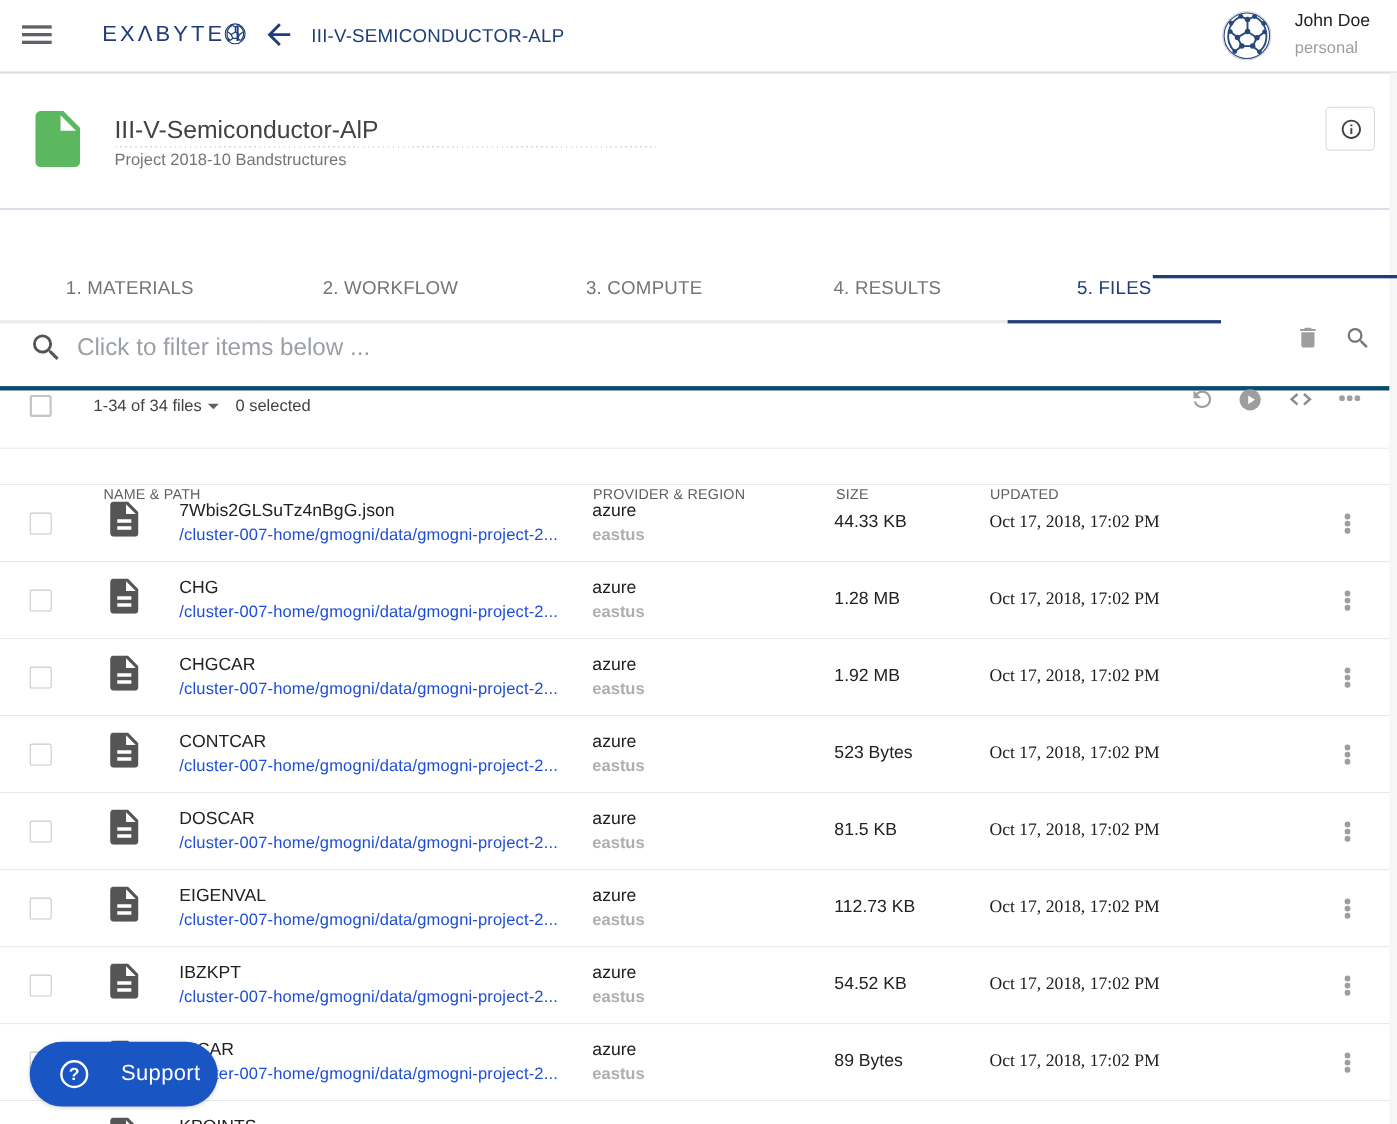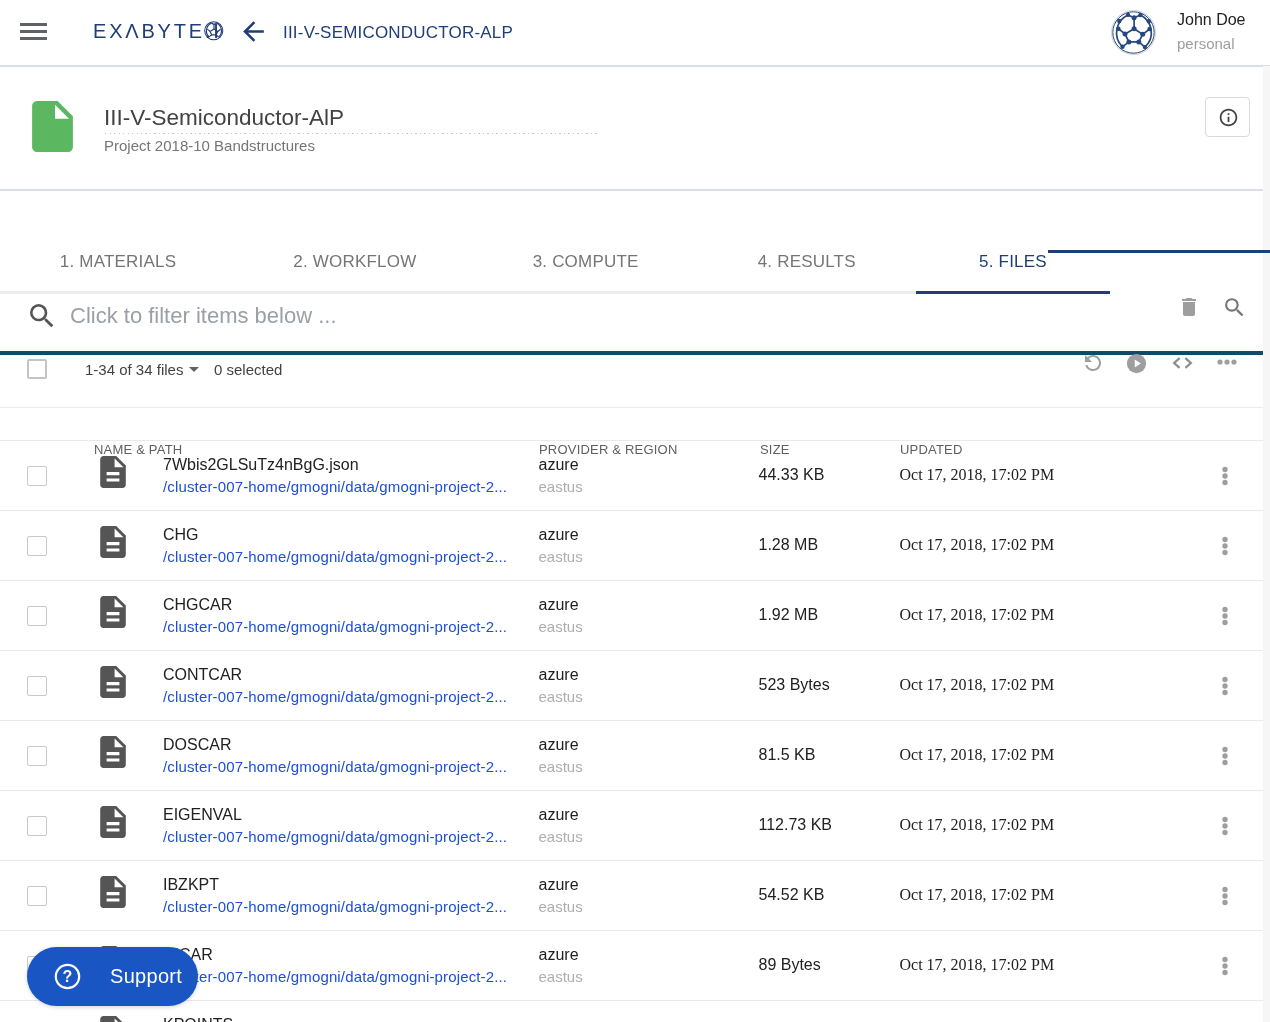--- a/index.html
+++ b/index.html
@@ -65,21 +65,21 @@
 .thead { position:absolute; left:0; top:396px; width:1270px; height:45px;
   border-bottom:1px solid #e9e9e9; font-size:13px; color:#5f5f5f; }
 .thead span { position:absolute; top:14px; letter-spacing:0.2px;margin-top:32px; }
 .rows { position:absolute; left:0; top:441px; width:1270px; height:581px; overflow:hidden; }
 .row { position:relative; width:1270px; height:70px; border-bottom:1px solid #e9e9e9; }
 .row .cbx { left:27px; top:25px; position:absolute; border-width:1.5px; border-color:#c9c9c9; }
 .row .ficon { position:absolute; left:100px; top:15px; }
 .fname { position:absolute; left:163px; top:14.5px; font-size:16px; color:#212121; }
 .fpath { position:absolute; left:163px; top:36.5px; font-size:15px; color:#1d4ed8; letter-spacing:0.15px; }
 .prov1 { position:absolute; left:538.5px; top:14.5px; font-size:16px; color:#212121; }
-.prov2 { position:absolute; left:538.5px; top:36.5px; font-size:15px; color:#aeaeae; }
+.prov2 { position:absolute; left:538.5px; top:36.5px; font-size:15px; color:#aeaeae;font-weight:bold; }
 .fsize { position:absolute; left:758.5px; top:25px; font-size:16px; color:#212121; }
 .fdate { position:absolute; left:899.5px; top:25px; font-size:16px; color:#212121;font-family:Liberation Serif, serif; }
 .rowdots { position:absolute; left:1222px; top:25px; }
 
 
 .scrollstrip { position:absolute; left:1263px; top:66px; width:7px; height:956px;
   background:#f6f6f6; z-index:40; }
 .tabline { position:absolute; left:1048px; top:250px; width:222px; height:3px;
   background:#1f3d78; z-index:41; }
 .support { position:absolute; left:27px; top:947px; width:171px; height:59px;

